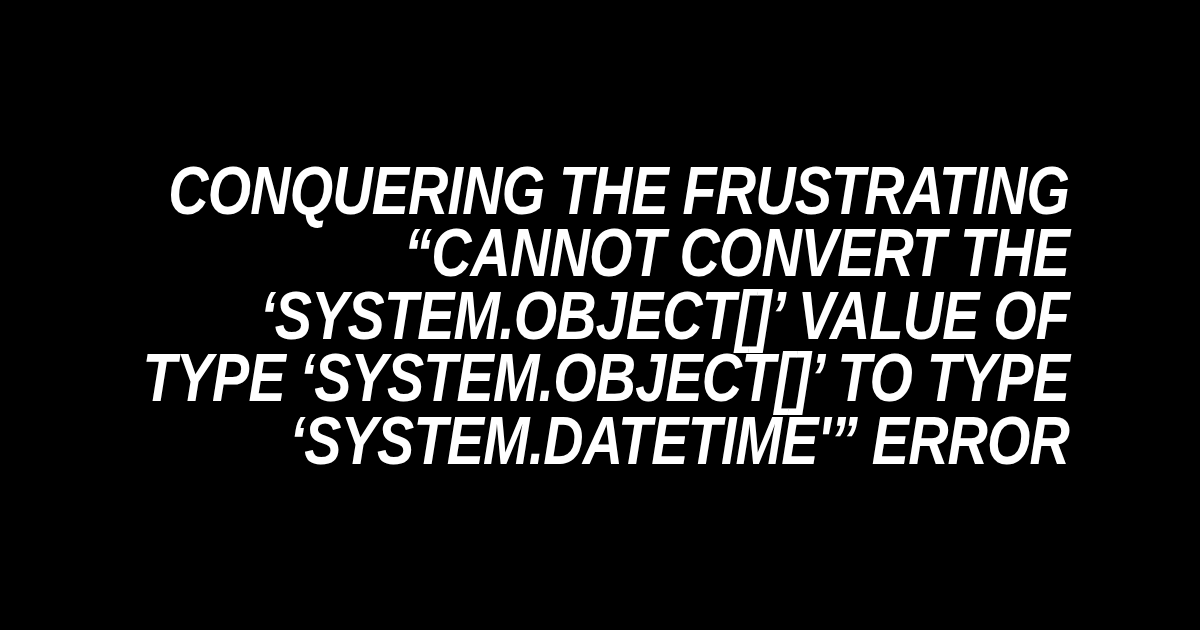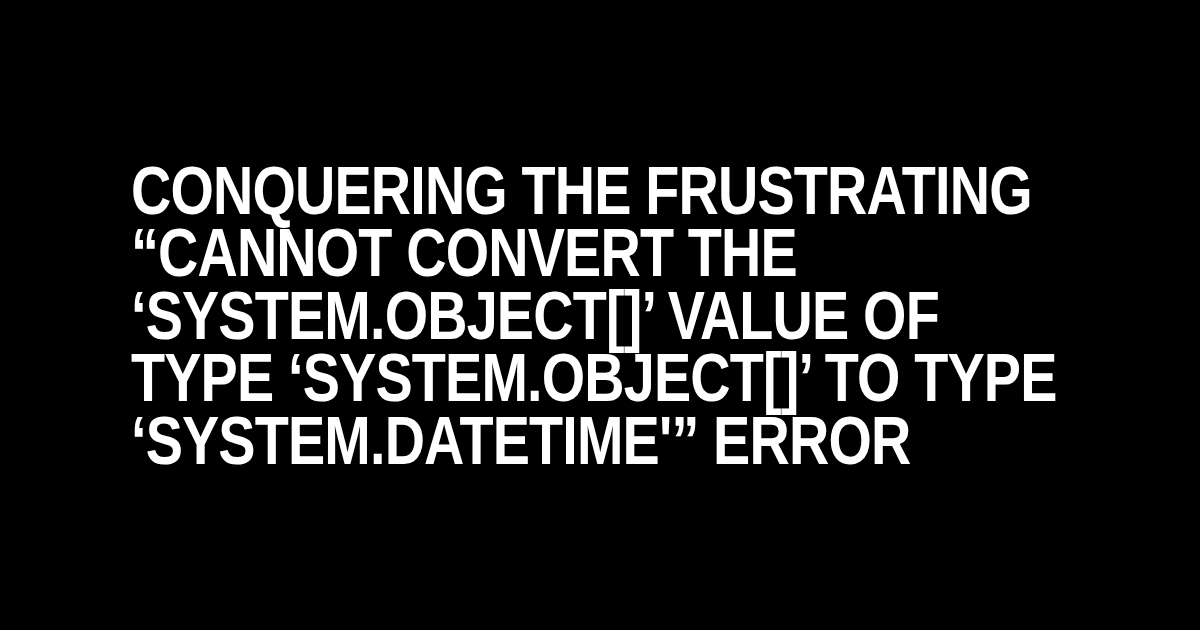--- a/index.html
+++ b/index.html
@@ -12,21 +12,22 @@
       height: 630px;
       background-color: #000000;
       display: flex;
       align-items: center;
       justify-content: center;
       overflow: hidden;
     }
     .title-container {
       width: 100%;
       padding: 0 28px;
-      text-align: left;
+      text-align: right;
+      font-style: italic;
     }
     .title-text {
       font-family: 'Arial Black', 'Helvetica Neue', Helvetica, Arial, sans-serif;
       font-weight: 900;
       font-stretch: condensed;
       color: #ffffff;
       font-size: 68px;
       line-height: 0.92;
       letter-spacing: -1px;
       text-transform: uppercase;

